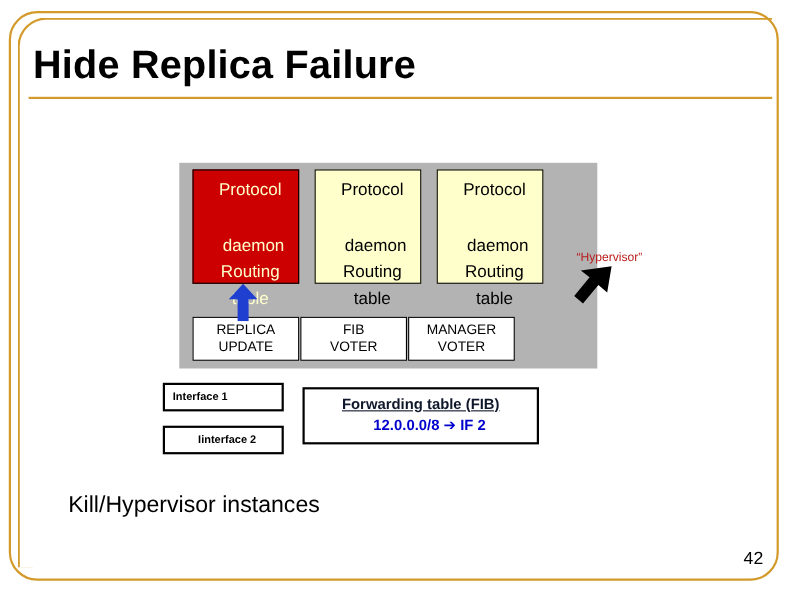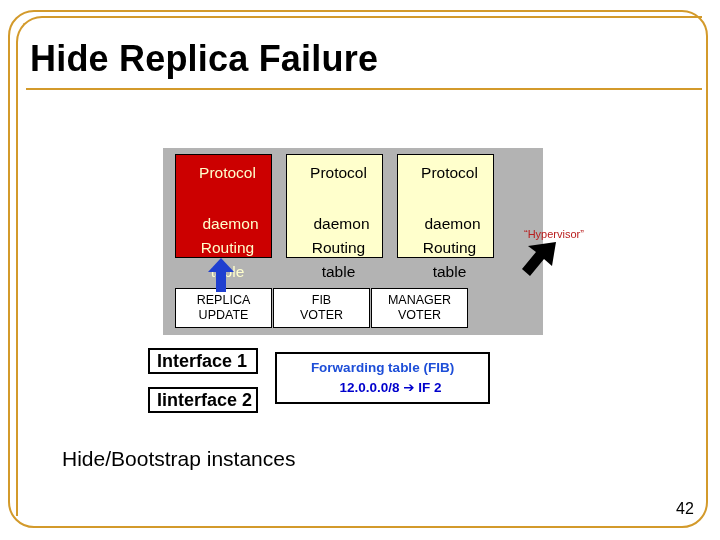--- a/index.html
+++ b/index.html
@@ -131,45 +131,46 @@
     position: absolute;
     left: 148px;
     width: 110px;
     height: 26px;
     border: 2px solid #000000;
     background: #ffffff;
     box-sizing: border-box;
     display: flex;
     align-items: center;
     padding-left: 7px;
-    font-size: 18px;
+    font-size: 10px;
     font-weight: bold;
     color: #000000;
   }
   .iface.one { top: 348px; }
-  .iface.two { top: 387px; }
+  .iface.two { top: 387px; justify-content: center; }
 
   
   .fib-box {
     position: absolute;
     left: 275px;
     top: 352px;
     width: 215px;
     height: 52px;
     border: 2px solid #000000;
     background: #ffffff;
     box-sizing: border-box;
     text-align: center;
     padding-top: 5px;
   }
   .fib-title {
     font-size: 13.5px;
     font-weight: bold;
-    color: #1d4ed8;
+    color: #0f172a;
     line-height: 18px;
+    text-decoration: underline;
   }
   .fib-route {
     font-size: 13.5px;
     font-weight: bold;
     color: #0000cc;
     line-height: 20px;
     margin-left: 16px;
   }
   .fib-route .arrow { font-family: "DejaVu Sans", sans-serif; }
 
@@ -282,14 +283,14 @@
 
 <div class="hyp-label">“Hypervisor”</div>
 
 <svg class="arrow-up" viewBox="0 0 30 34">
   <polygon points="10,34 10,14 2,14 15,0 28,14 20,14 20,34" fill="#1f3fd0"></polygon>
 </svg>
 <svg class="arrow-diag" viewBox="0 0 42 42">
   <polygon points="40,2 36,26 28,19 14,36 6,29 20,12 12,6" fill="#000000"></polygon>
 </svg>
 
-<div class="caption">Hide/Bootstrap instances</div>
+<div class="caption">Kill/Hypervisor instances</div>
 <div class="page-number">42</div>
 
 </body></html>

